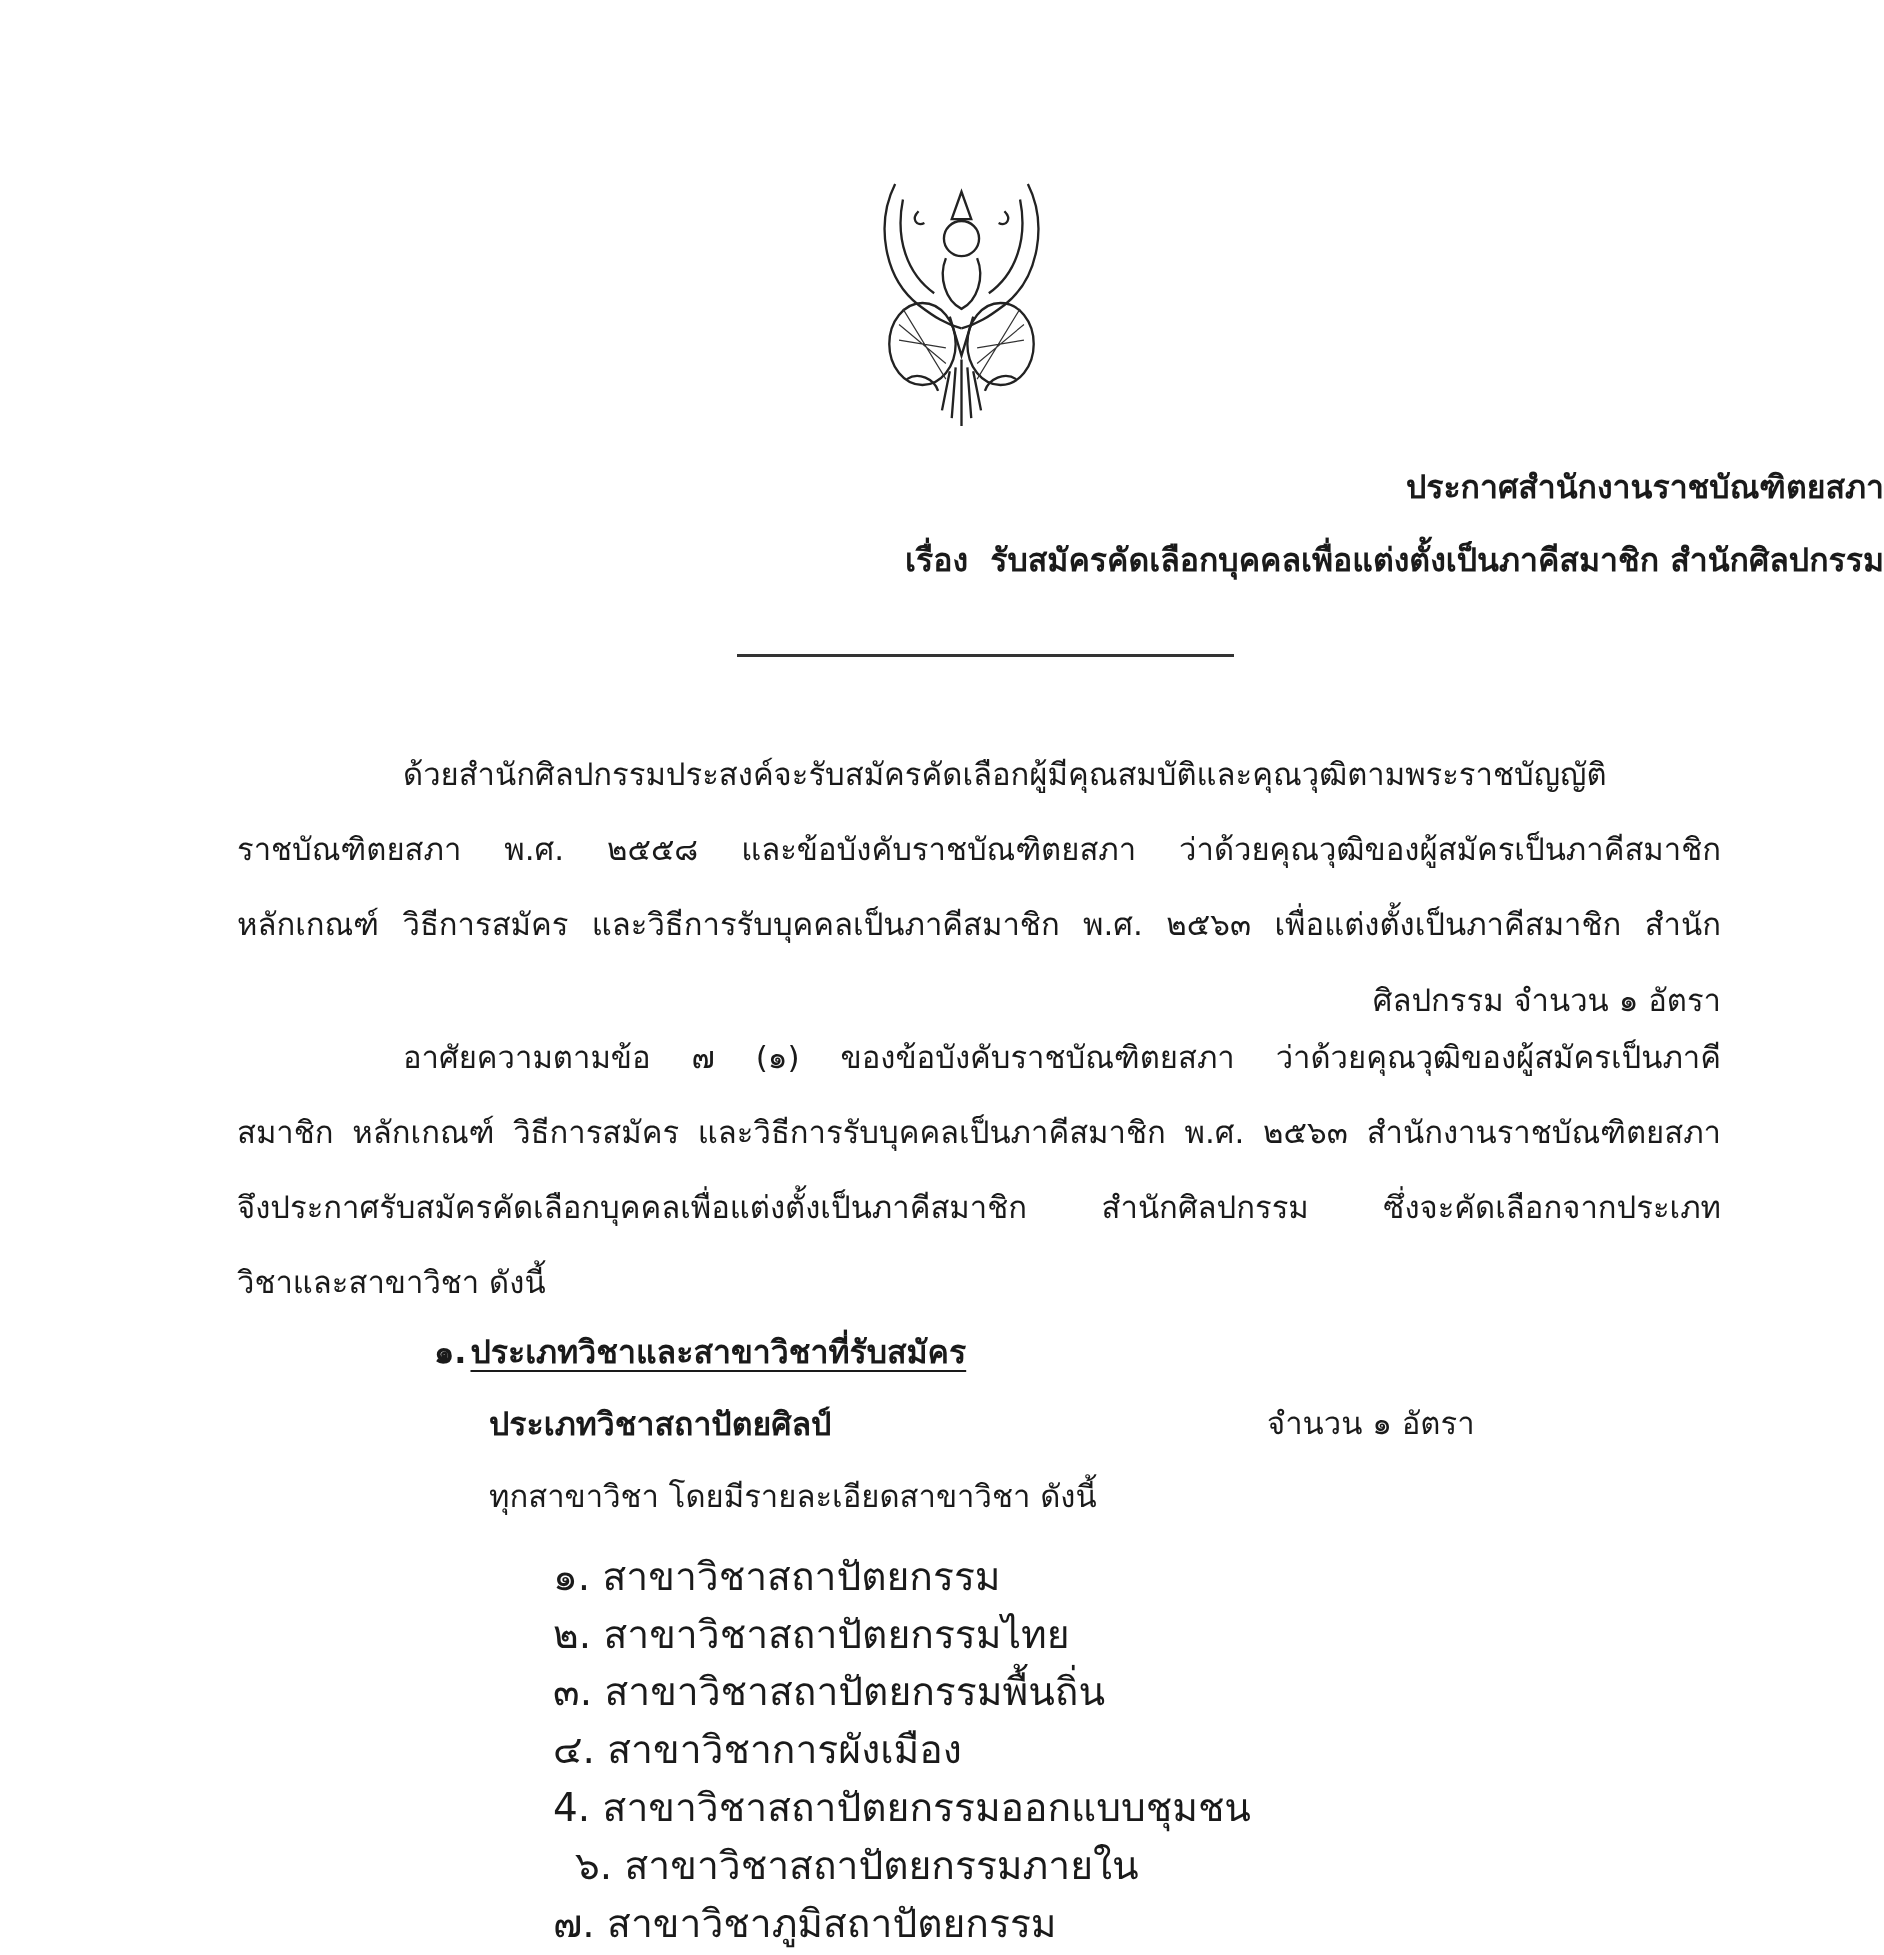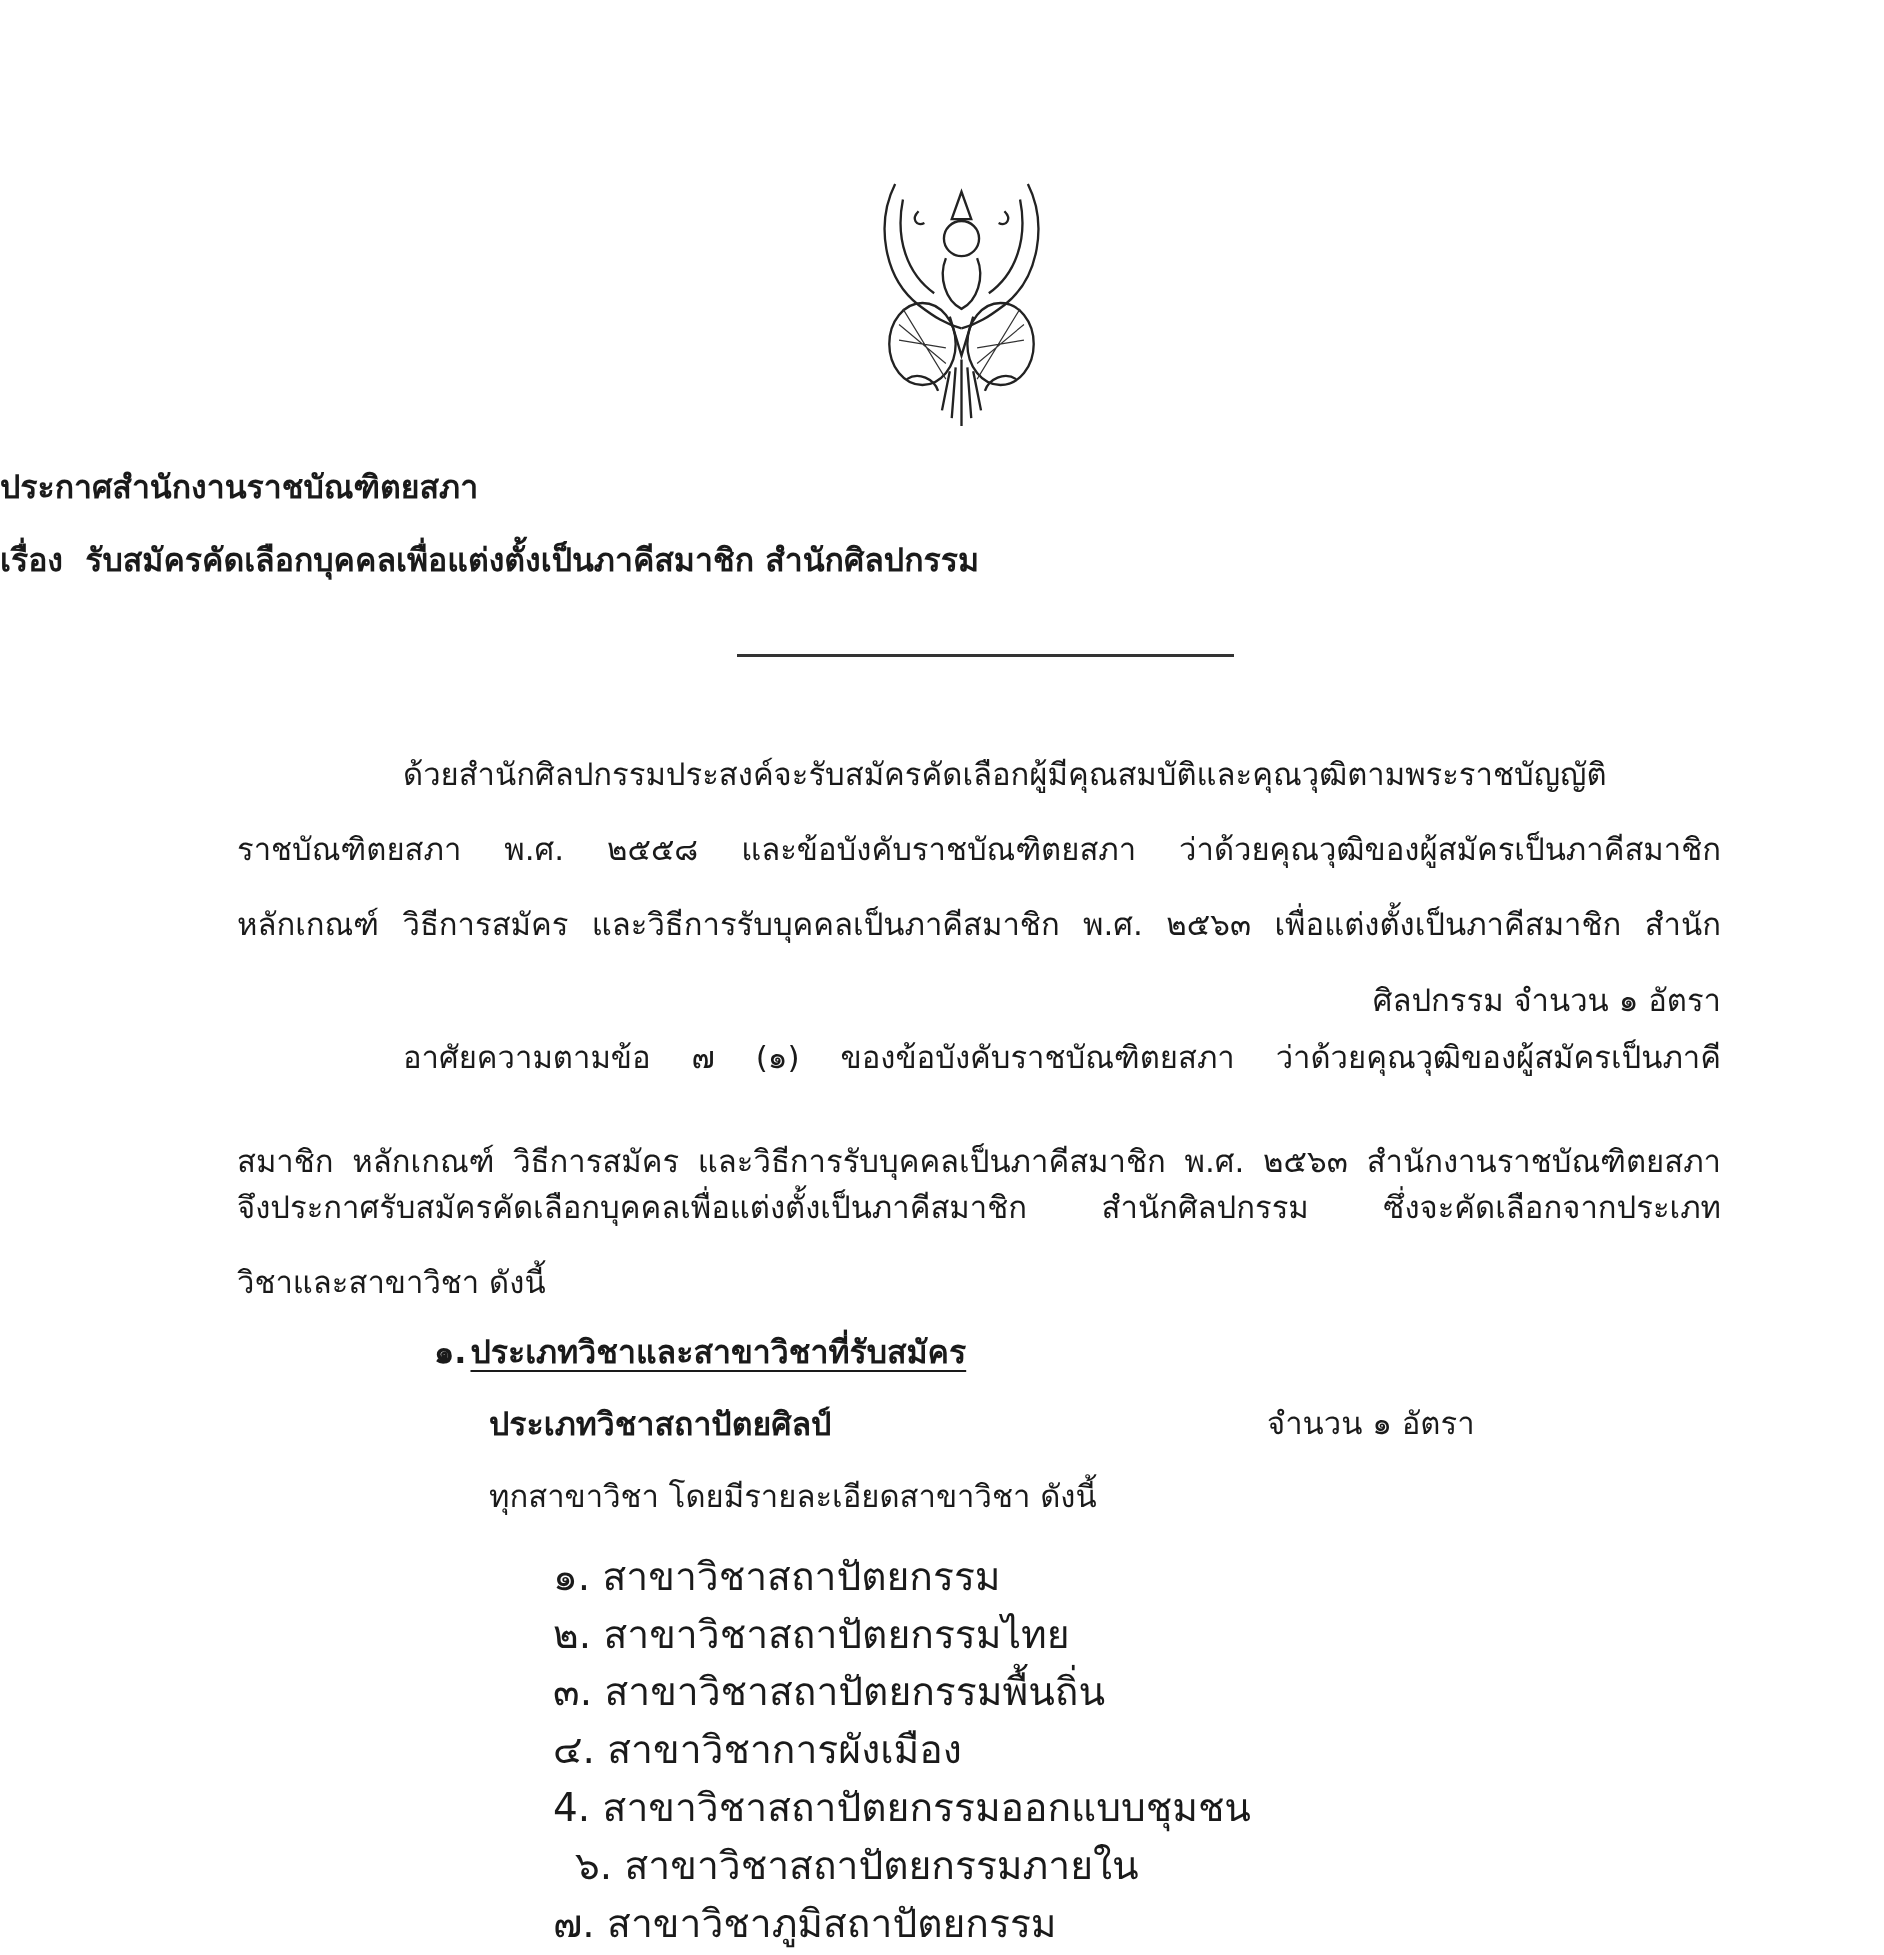--- a/index.html
+++ b/index.html
@@ -1,20 +1,20 @@
 <!DOCTYPE html>
 <html style="font-size:6.3px"><head>
 <meta charset="utf-8">
 <style>
   html, body { margin: 0; padding: 0; background: #ffffff; }
   body { width: 1884px; height: 2687px; position: relative; overflow: hidden;
          font-family: "DejaVu Sans", "Liberation Sans", sans-serif; color: #1a1a1a; }
   .abs { position: absolute; white-space: nowrap; }
   .garuda { position: absolute; left: 860px; top: 176px; width: 203px; height: 254px; }
-  .title { left: 0; width: 1884px; text-align: left; font-size: 32px; font-weight: bold; }
+  .title { left: 0; width: 1884px; text-align: right; font-size: 32px; font-weight: bold; }
   .rule { position: absolute; left: 737px; top: 654px; width: 497px; height: 3.1px; background: #333; }
   .body-line { font-size: 31px; left: 237px; width: 1484px; }
   .justify { text-align: justify; text-align-last: justify; }
   .indent { left: 403px; width: 1318px; }
   .heading-num { font-size: 32px; font-weight: bold; }
   .heading-text { font-size: 32px; font-weight: bold; text-decoration: underline; text-underline-offset: 7px; text-decoration-thickness: 2.3px; }
   .cat { font-size: 32px; font-weight: bold; }
   .list-item { font-size: 39px; left: 553px; }
 </style>
 </head>
@@ -47,21 +47,21 @@
   <span>เรื่อง</span>&nbsp;&nbsp;<span>รับสมัครคัดเลือกบุคคลเพื่อแต่งตั้งเป็นภาคีสมาชิก  สำนักศิลปกรรม</span>
 </div>
 <div class="rule"></div>
 
 <div class="abs body-line justify indent" style="top:749px;">ด้วยสำนักศิลปกรรมประสงค์จะรับสมัครคัดเลือกผู้มีคุณสมบัติและคุณวุฒิตามพระราชบัญญัติ</div>
 <div class="abs body-line justify" style="top:824px;">ราชบัณฑิตยสภา พ.ศ. ๒๕๕๘ และข้อบังคับราชบัณฑิตยสภา ว่าด้วยคุณวุฒิของผู้สมัครเป็นภาคีสมาชิก</div>
 <div class="abs body-line justify" style="top:899px;">หลักเกณฑ์ วิธีการสมัคร และวิธีการรับบุคคลเป็นภาคีสมาชิก พ.ศ. ๒๕๖๓  เพื่อแต่งตั้งเป็นภาคีสมาชิก สำนัก</div>
 <div class="abs body-line" style="top:975px;text-align:right;">ศิลปกรรม จำนวน ๑ อัตรา</div>
 
 <div class="abs body-line justify indent" style="top:1032px;">อาศัยความตามข้อ ๗ (๑) ของข้อบังคับราชบัณฑิตยสภา ว่าด้วยคุณวุฒิของผู้สมัครเป็นภาคี</div>
-<div class="abs body-line justify" style="top:1107px;margin-top:29px;">สมาชิก หลักเกณฑ์ วิธีการสมัคร และวิธีการรับบุคคลเป็นภาคีสมาชิก พ.ศ. ๒๕๖๓ สำนักงานราชบัณฑิตยสภา</div>
+<div class="abs body-line justify" style="top:1107px;">สมาชิก หลักเกณฑ์ วิธีการสมัคร และวิธีการรับบุคคลเป็นภาคีสมาชิก พ.ศ. ๒๕๖๓ สำนักงานราชบัณฑิตยสภา</div>
 <div class="abs body-line justify" style="top:1182px;">จึงประกาศรับสมัครคัดเลือกบุคคลเพื่อแต่งตั้งเป็นภาคีสมาชิก  สำนักศิลปกรรม ซึ่งจะคัดเลือกจากประเภท</div>
 <div class="abs body-line" style="top:1257px;">วิชาและสาขาวิชา ดังนี้</div>
 
 <div class="abs" style="top:1326px; left:434px;">
   <span class="heading-num">๑.</span>&nbsp;&nbsp;<span class="heading-text">ประเภทวิชาและสาขาวิชาที่รับสมัคร</span>
 </div>
 
 <div class="abs cat" style="top:1398px; left:489px;">ประเภทวิชาสถาปัตยศิลป์</div>
 <div class="abs body-line" style="top:1398px; left:1267px; width:auto; font-size:31px;">จำนวน  ๑  อัตรา</div>
 

